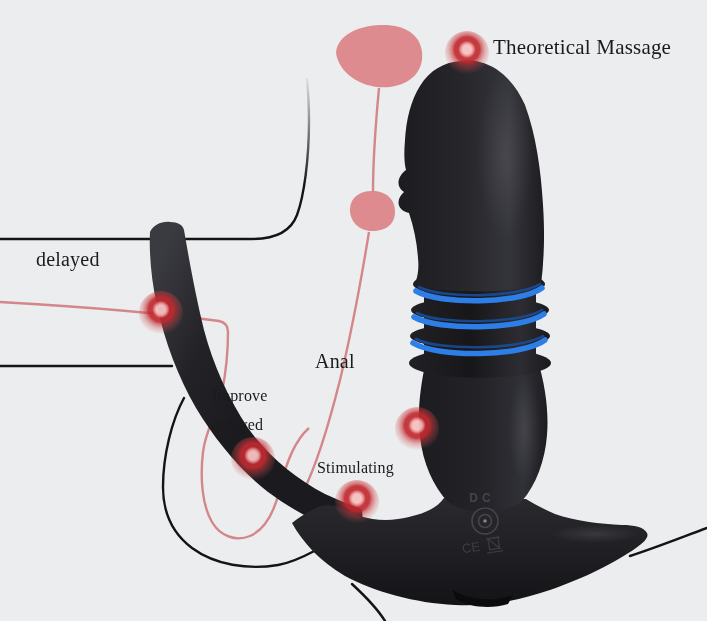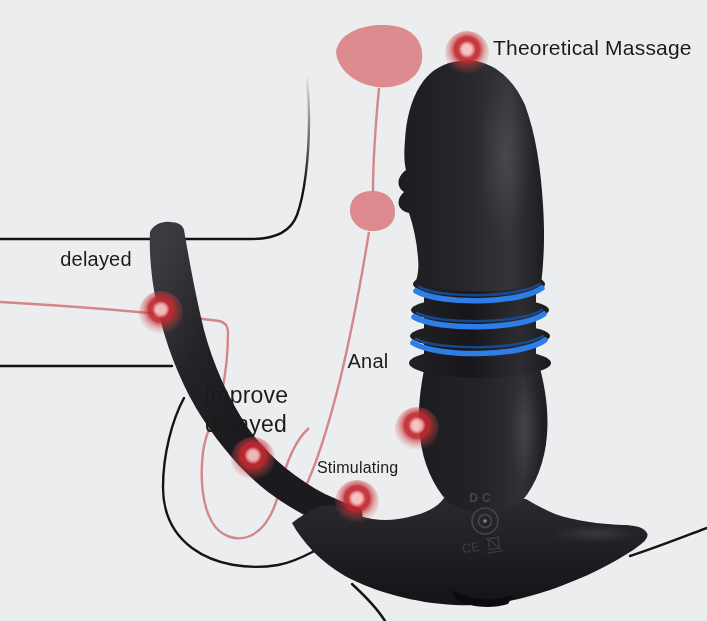--- a/index.html
+++ b/index.html
@@ -6,22 +6,23 @@
   body{font-family:"Liberation Sans", sans-serif;}
   .stage{
     position:relative;width:707px;height:621px;overflow:hidden;
     background:#ecedee;
   }
   .art{position:absolute;left:0;top:0;}
   .label{
     position:absolute;color:#1b1b1b;
     font-size:20px;line-height:25px;letter-spacing:.2px;
     white-space:nowrap;
+    font-family:Liberation Serif, serif;
   }
-  .label.center{text-align:center;}
+  .label.center{}
   .pulse-dot{
     position:absolute;width:44px;height:44px;border-radius:50%;
     transform:translate(-50%,-50%);
     background:
       radial-gradient(circle at 50% 42%,
         rgba(247,193,193,.95) 0 13%,
         rgba(232,138,140,.95) 19%,
         rgba(193,42,48,.92) 26% 37%,
         rgba(198,52,56,.60) 45%,
         rgba(205,72,75,.32) 56%,
@@ -144,21 +145,21 @@
   <div class="pulse-dot" style="left:253px;top:459px"></div>
   <div class="pulse-dot" style="left:417px;top:429px"></div>
   <div class="pulse-dot" style="left:357px;top:502px"></div>
 
   <div class="label" style="left:493px;top:35px;font-size:21px">Theoretical Massage</div>
 
   <div class="label center" style="left:36px;top:247px;width:120px">
     <div>delayed</div>
   </div>
 
-  <div class="label center" style="left:196px;top:381px;width:100px;font-size:23px;line-height:29px">
+  <div class="label center" style="left:212px;top:381px;width:100px;font-size:16px;line-height:29px">
     <div>Improve</div>
     <div>delayed</div>
   </div>
 
   <div class="label center" style="left:315px;top:348px;width:106px;line-height:27px">
     <div>Anal</div>
   </div>
 
   <div class="label" style="left:317px;top:455px;font-size:16px">Stimulating</div>
 

